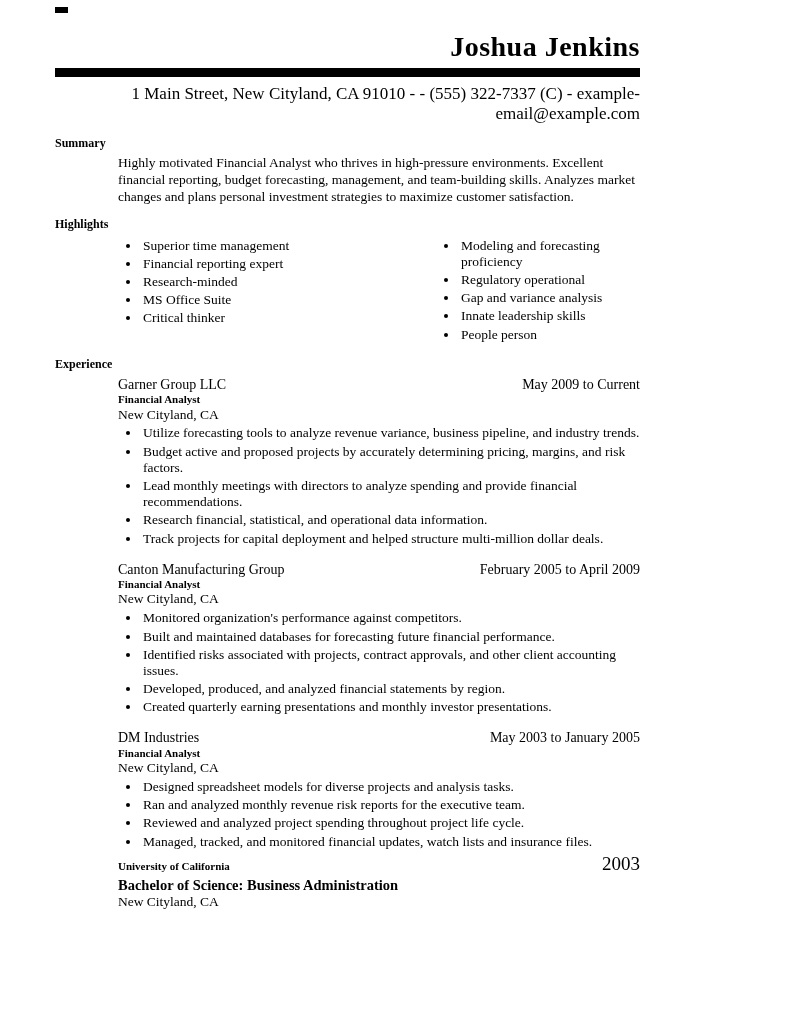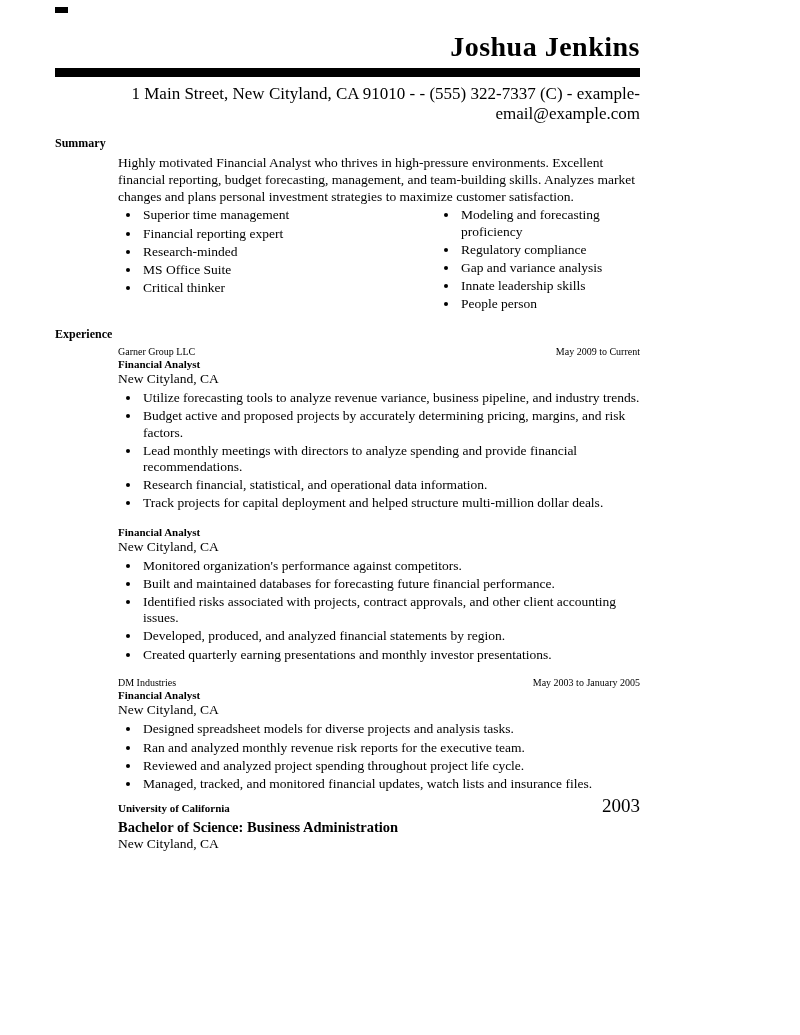--- a/index.html
+++ b/index.html
@@ -63,21 +63,21 @@
   .highlights-cols { display: flex; }
   .highlights-cols ul.bullets { margin-top: 2px; }
   .highlights-cols .col-left { width: 318px; flex: 0 0 auto; }
   .highlights-cols .col-right { margin-left: 0; flex: 1 1 auto; }
   .job { margin-top: 5px; }
   .job + .job { margin-top: 14px; }
   .job-header {
     display: flex;
     justify-content: space-between;
     align-items: baseline;
-    font-size: 10px;
+    font-size: 14px;
     line-height: 1.25;
   }
   .job-title {
     font-size: 11px;
     font-weight: bold;
     line-height: 1.2;
   }
   .job-location {
     font-size: 13.5px;
     line-height: 1.25;
@@ -106,31 +106,32 @@
     <div class="header-rule"></div>
     <div class="contact">1 Main Street, New Cityland, CA 91010 - - (555) 322-7337 (C) - example-email@example.com</div>
   </div>
 
   <div>
     <div class="section-heading">Summary</div>
     <div class="body-text indent">Highly motivated Financial Analyst who thrives in high-pressure environments. Excellent financial reporting, budget forecasting, management, and team-building skills. Analyzes market changes and plans personal investment strategies to maximize customer satisfaction.</div>
   </div>
 
   <div>
+    <div class="section-heading">Highlights</div>
     <div class="highlights-cols">
       <ul class="bullets col-left">
         <li>Superior time management</li>
         <li>Financial reporting expert</li>
         <li>Research-minded</li>
         <li>MS Office Suite</li>
         <li>Critical thinker</li>
       </ul>
       <ul class="bullets col-right">
         <li>Modeling and forecasting proficiency</li>
-        <li>Regulatory compliance</li>
+        <li>Regulatory operational</li>
         <li>Gap and variance analysis</li>
         <li>Innate leadership skills</li>
         <li>People person</li>
       </ul>
     </div>
   </div>
 
   <div>
     <div class="section-heading">Experience</div>
 
@@ -144,20 +145,24 @@
       <ul class="bullets">
         <li>Utilize forecasting tools to analyze revenue variance, business pipeline, and industry trends.</li>
         <li>Budget active and proposed projects by accurately determining pricing, margins, and risk factors.</li>
         <li>Lead monthly meetings with directors to analyze spending and provide financial recommendations.</li>
         <li>Research financial, statistical, and operational data information.</li>
         <li>Track projects for capital deployment and helped structure multi-million dollar deals.</li>
       </ul>
     </div>
 
     <div class="job">
+      <div class="job-header indent">
+        <span>Canton Manufacturing Group</span>
+        <span>February 2005 to April 2009</span>
+      </div>
       <div class="job-title indent">Financial Analyst</div>
       <div class="job-location indent">New Cityland, CA</div>
       <ul class="bullets">
         <li>Monitored organization's performance against competitors.</li>
         <li>Built and maintained databases for forecasting future financial performance.</li>
         <li>Identified risks associated with projects, contract approvals, and other client accounting issues.</li>
         <li>Developed, produced, and analyzed financial statements by region.</li>
         <li>Created quarterly earning presentations and monthly investor presentations.</li>
       </ul>
     </div>

